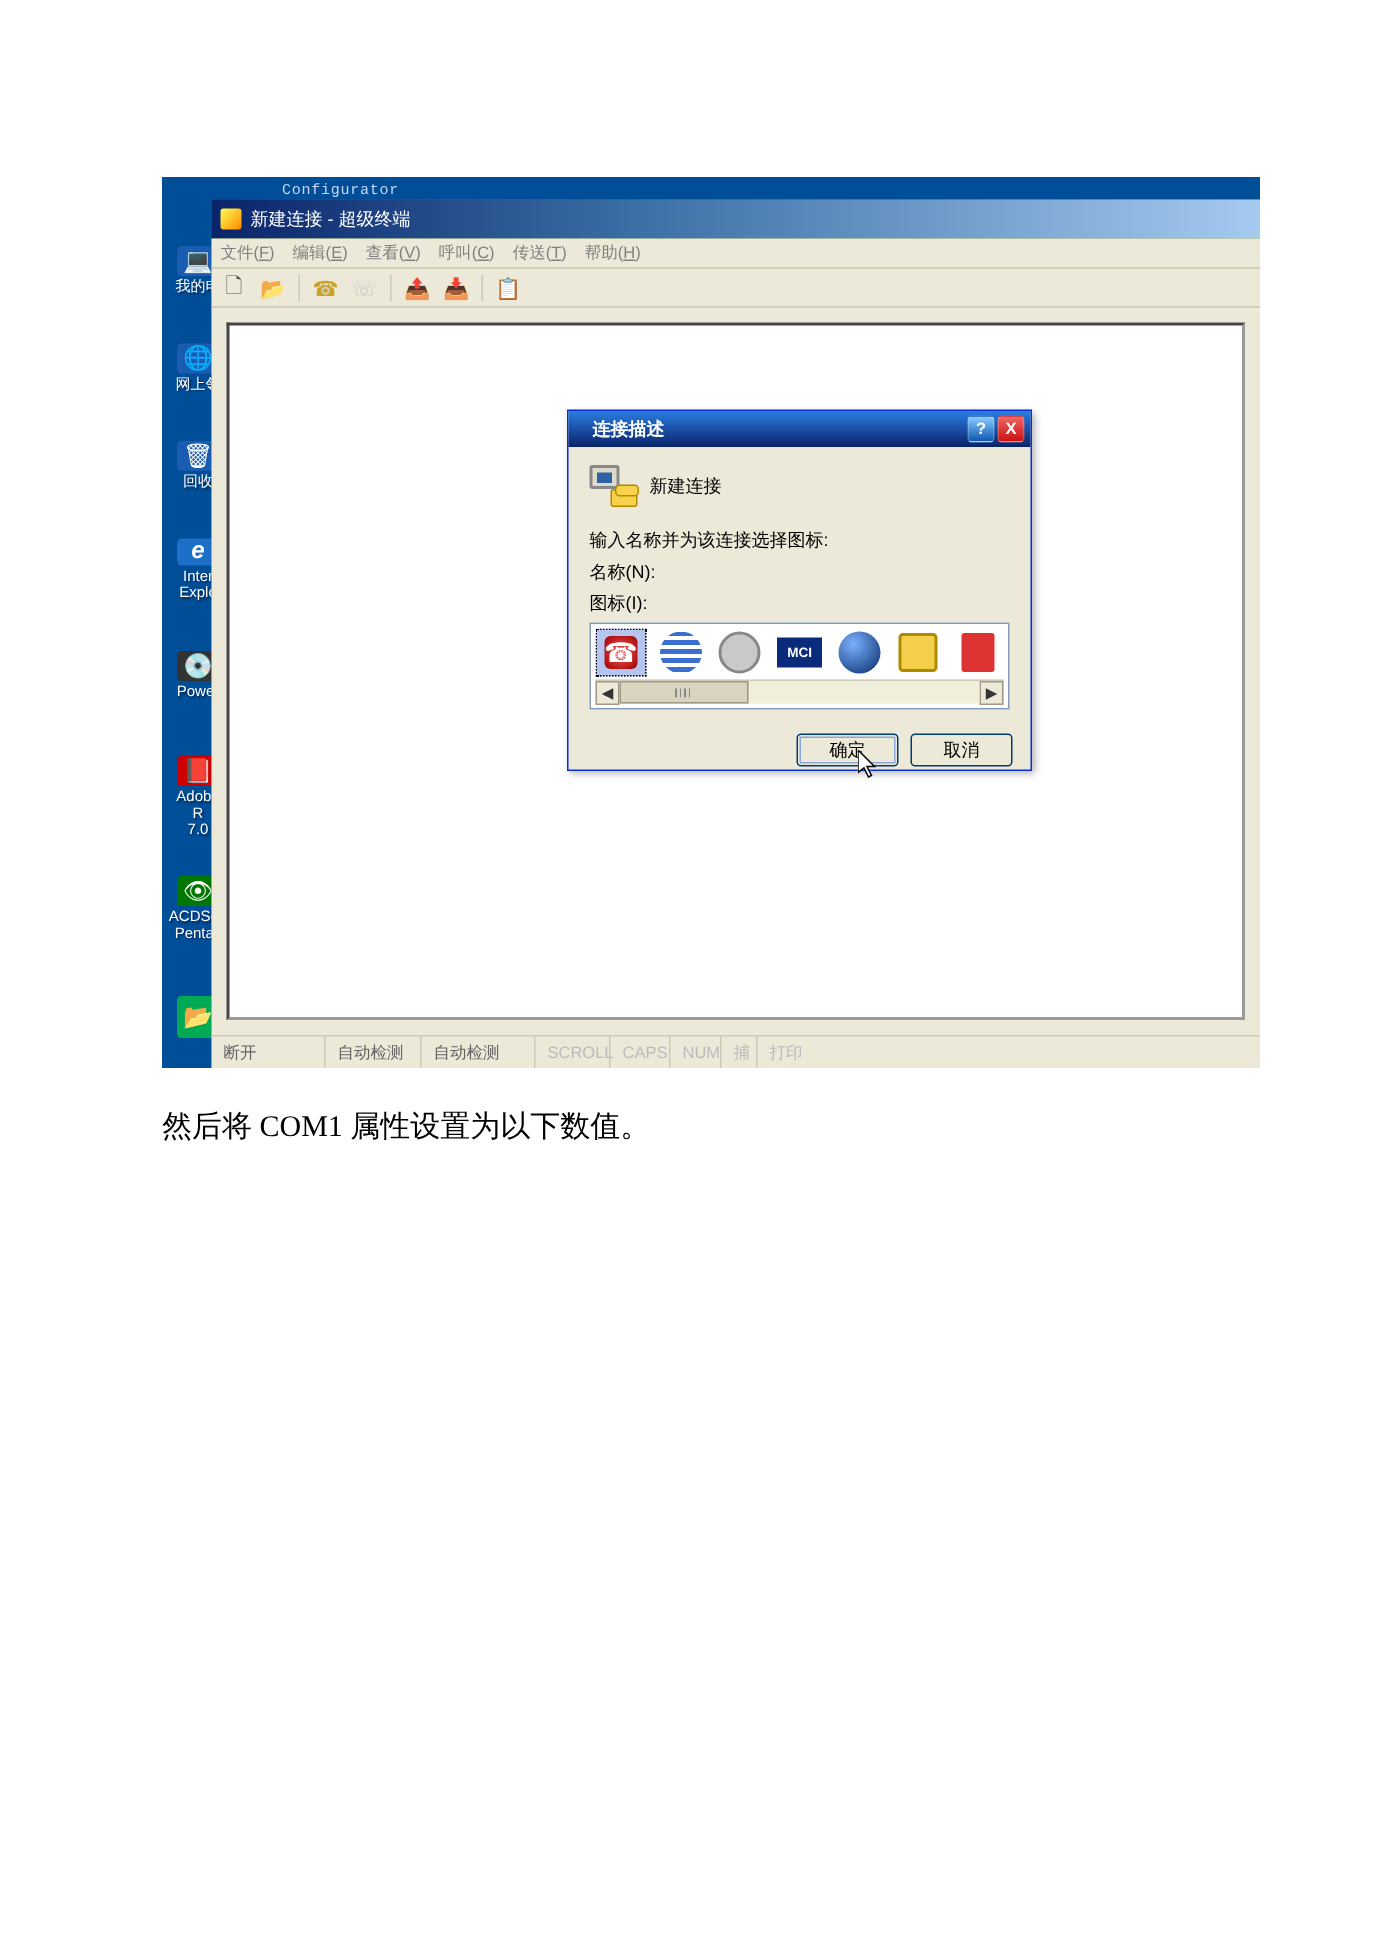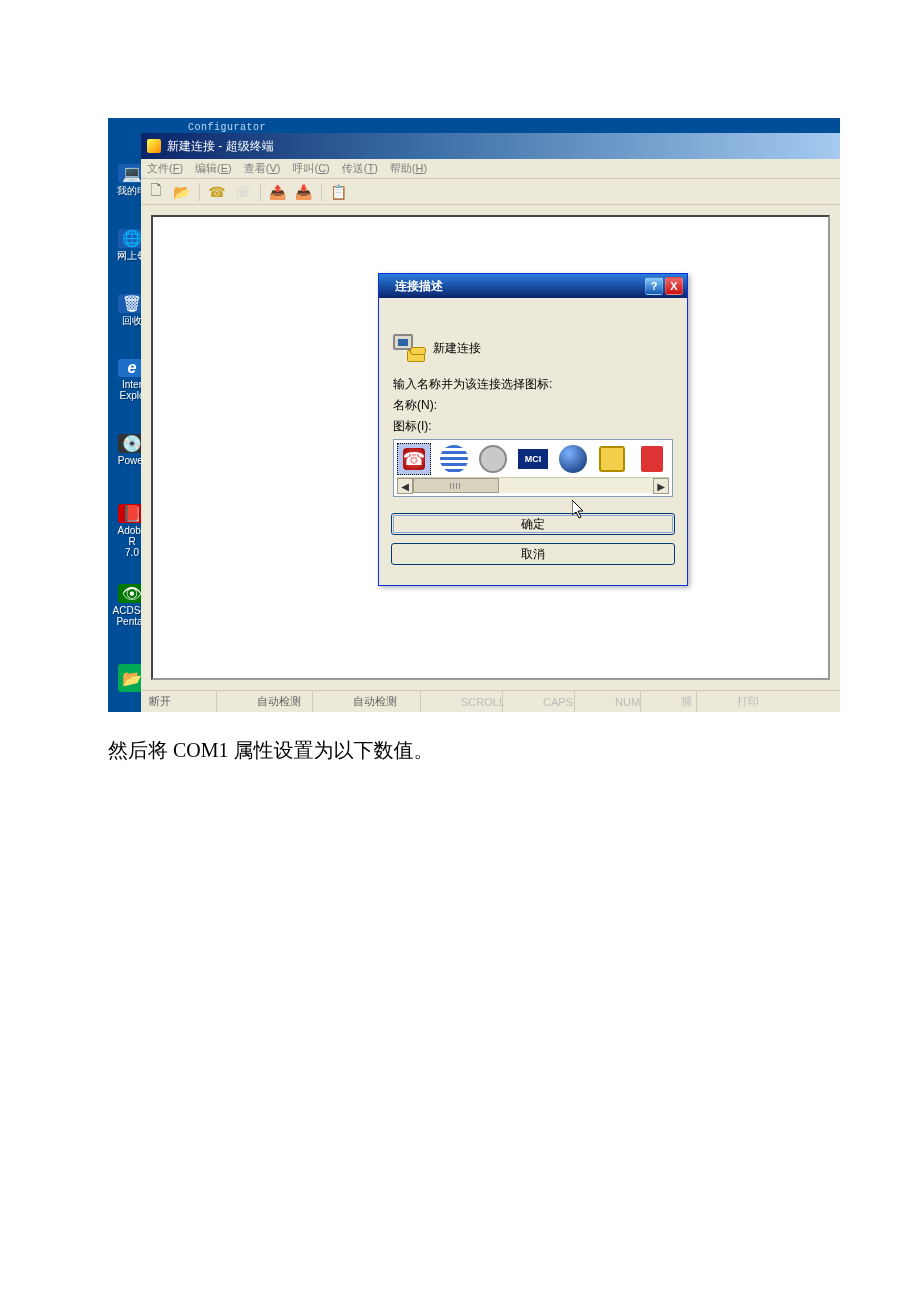--- a/index.html
+++ b/index.html
@@ -118,21 +118,20 @@
   }
   .ht-status {
     position: absolute;
     left: 0; right: 0; bottom: 0;
     height: 22px;
     background: #ece9d8;
     border-top: 1px solid #cfcab6;
     display: flex; align-items: flex-start;
     font-size: 11px;
     color: #666;
-    gap: 32px;
   }
   .ht-status .cell {
     height: 100%;
     display: flex; align-items: center;
     padding: 0 8px;
     border-right: 1px solid #cfcab6;
   }
   .ht-status .dim { color: #bbb; }
   .dialog {
     position: absolute;
@@ -161,21 +160,20 @@
     margin-left: 2px;
     display: flex; align-items: center; justify-content: center;
     font-size: 11px; font-weight: bold;
     color: #fff;
   }
   .dlg-title .tbtn.help {
     background: linear-gradient(#8cf,#1157b0);
   }
   .dlg-body {
     padding: 12px 14px 10px 14px;
-    margin-top: 24px;
   }
   .dlg-iconrow {
     display: flex; align-items: center;
     gap: 8px;
     margin-bottom: 14px;
   }
   .dlg-iconrow .bigicon {
     width: 32px; height: 28px;
     position: relative;
   }
@@ -246,22 +244,21 @@
     border: 1px solid #9f9a85;
   }
   .hscroll .thumb .grip {
     position:absolute; left:50%; top:50%; transform:translate(-50%,-50%);
     width:12px; height:6px;
     background: repeating-linear-gradient(to right,#888 0 1px,transparent 1px 3px);
   }
   .dlg-buttons {
     display: flex; justify-content: flex-end;
     gap: 8px;
-    padding: 6px 12px 20px 12px;
-    flex-direction: column;
+    padding: 6px 12px 2px 12px;
   }
   .winbtn {
     min-width: 68px;
     height: 22px;
     background: #ece9d8;
     border: 1px solid #003c74;
     border-radius: 3px;
     font-size: 12px;
     font-family: "SimSun", sans-serif;
     padding: 0 10px;

